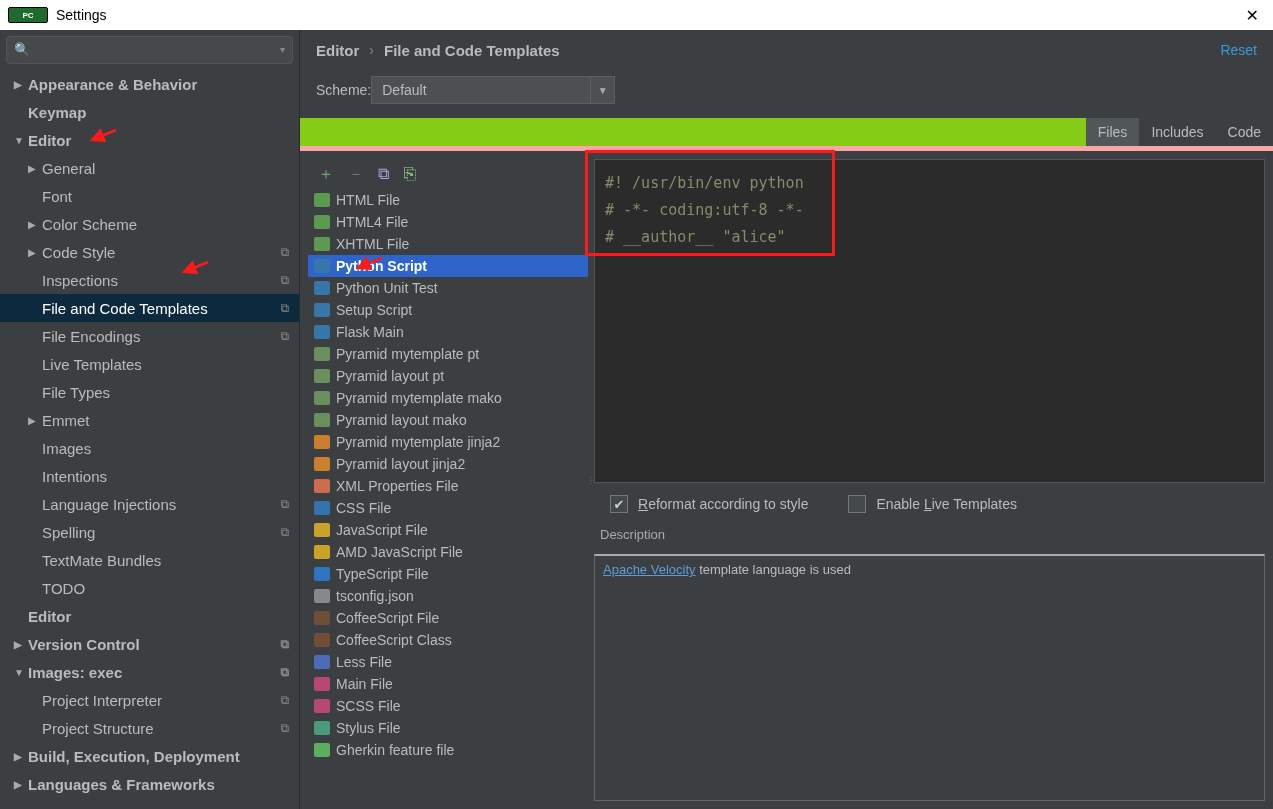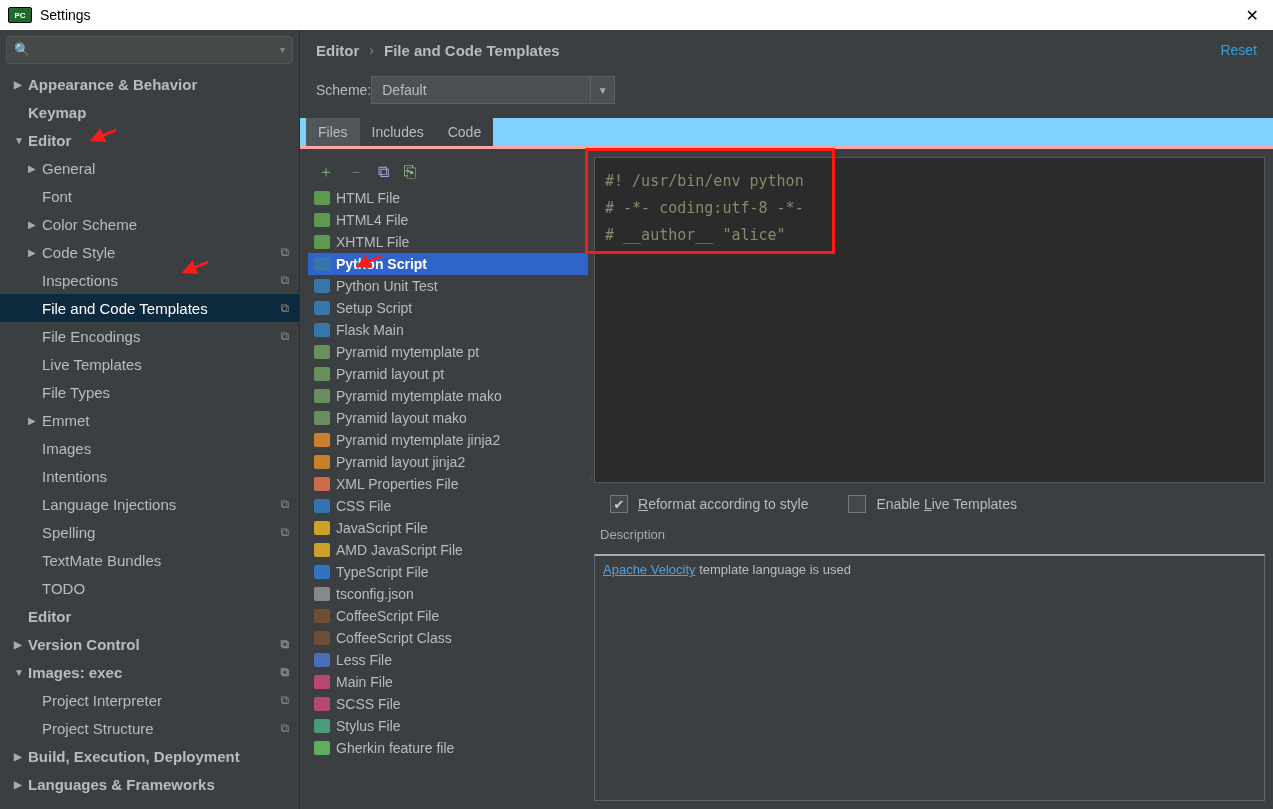--- a/index.html
+++ b/index.html
@@ -1,19 +1,19 @@
 <!DOCTYPE html>
 <html><head>
 <meta charset="utf-8">
 <style>
 * { box-sizing: border-box; margin: 0; padding: 0; }
 body { font-family: "Segoe UI", Arial, sans-serif; font-size: 13px; background: #fff; color: #bbb; overflow: hidden; }
 .window { width: 1273px; height: 809px; display: flex; flex-direction: column; background: #fff; }
 .titlebar { height: 30px; background: #fff; display: flex; align-items: center; padding: 0 8px; color: #000; }
-.titlebar .app-icon { width: 24px; height: 16px; background: #1f6b2e; border: 1px solid #000; margin-right: 8px; display:flex; align-items:center; justify-content:center; font-size:8px; font-weight:bold; color:#fff; border-radius:2px; }
+.titlebar .app-icon { width: 40px; height: 16px; background: #1f6b2e; border: 1px solid #000; margin-right: 8px; display:flex; align-items:center; justify-content:center; font-size:8px; font-weight:bold; color:#fff; border-radius:2px; }
 .titlebar .title { font-size: 14px; flex: 1; }
 .titlebar .close { font-size: 16px; padding: 0 6px; cursor: pointer; }
 .body { flex: 1; display: flex; background: #3c3f41; }
 .sidebar { width: 300px; background: #3c3f41; display: flex; flex-direction: column; border-right: 1px solid #2b2b2b; }
 .search-wrap { padding: 6px; }
 .search { width: 100%; height: 28px; background: #45494a; border: 1px solid #555; border-radius: 4px; color: #bbb; padding: 0 24px 0 24px; font-size: 13px; }
 .search-box { position: relative; }
 .search-box .mag { position:absolute; left:8px; top:6px; color:#888; font-size:13px; }
 .search-box .chev { position:absolute; right:8px; top:8px; color:#888; font-size:10px; }
 .tree { flex:1; overflow-y:auto; font-size: 15px; }
@@ -28,21 +28,21 @@
 .main { flex:1; display:flex; flex-direction:column; background:#3c3f41; }
 .crumb-row { display:flex; align-items:center; height:40px; padding: 0 16px; }
 .crumb { font-weight:bold; font-size:15px; color:#bbb; }
 .crumb-sep { margin: 0 10px; color:#888; font-size:14px; }
 .reset { color:#3b9bd8; font-size:14px; margin-left:auto; cursor:pointer; }
 .scheme-row { display:flex; align-items:center; padding: 6px 16px 14px; font-size:14px; }
 .scheme-label { color:#bbb; }
 .scheme-select { display:flex; align-items:center; background:#4c5052; border:1px solid #5e6060; height:28px; width:244px; }
 .scheme-val { flex:1; padding:0 10px; color:#bbb; }
 .scheme-btn { width:24px; height:100%; display:flex; align-items:center; justify-content:center; border-left:1px solid #5e6060; color:#aaa; cursor:pointer; font-size:10px; }
-.tabs { display:flex; padding-left: 6px; border-bottom: 3px solid #fca5a5; background:#7dd3fc; }
+.tabs { display:flex; padding-left: 6px; border-bottom: 5px solid #fca5a5; background:#84cc16;justify-content:flex-end; }
 .tab { padding: 6px 12px; font-size:14px; color:#bbb; cursor:pointer; background:#3c3f41; }
 .tab.active { background:#515658; }
 .content-split { flex:1; display:flex; padding:8px; gap:0; min-height:0; }
 .filelist-pane { width:280px; display:flex; flex-direction:column; background:#3c3f41; }
 .toolbar { height:30px; display:flex; align-items:center; gap:14px; padding:0 10px; }
 .tb-icon { font-size:16px; cursor:pointer; }
 .tb-add { color:#6fa86f; }
 .tb-sub { color:#777; }
 .tb-copy { color:#a7a7e0; }
 .tb-paste { color:#9ad48a; }

